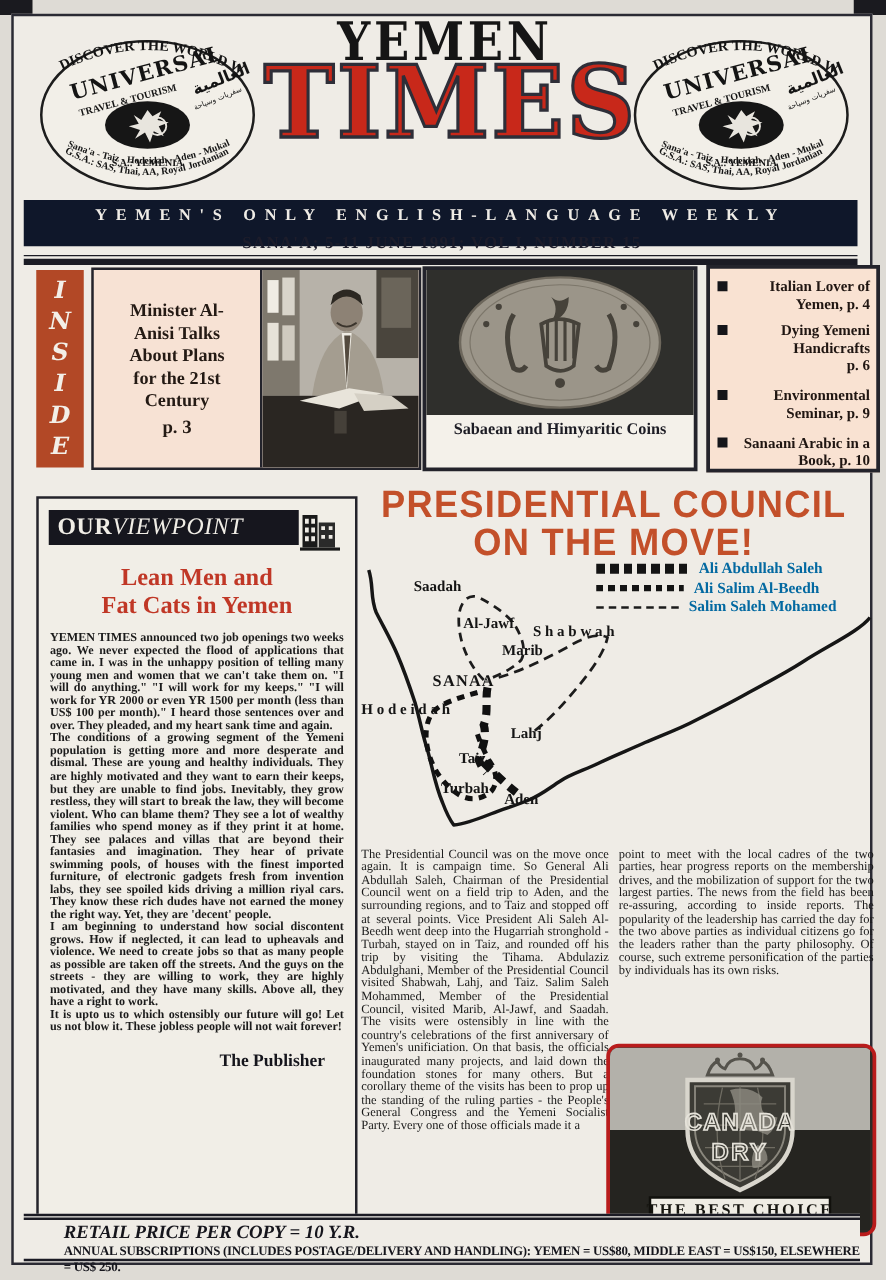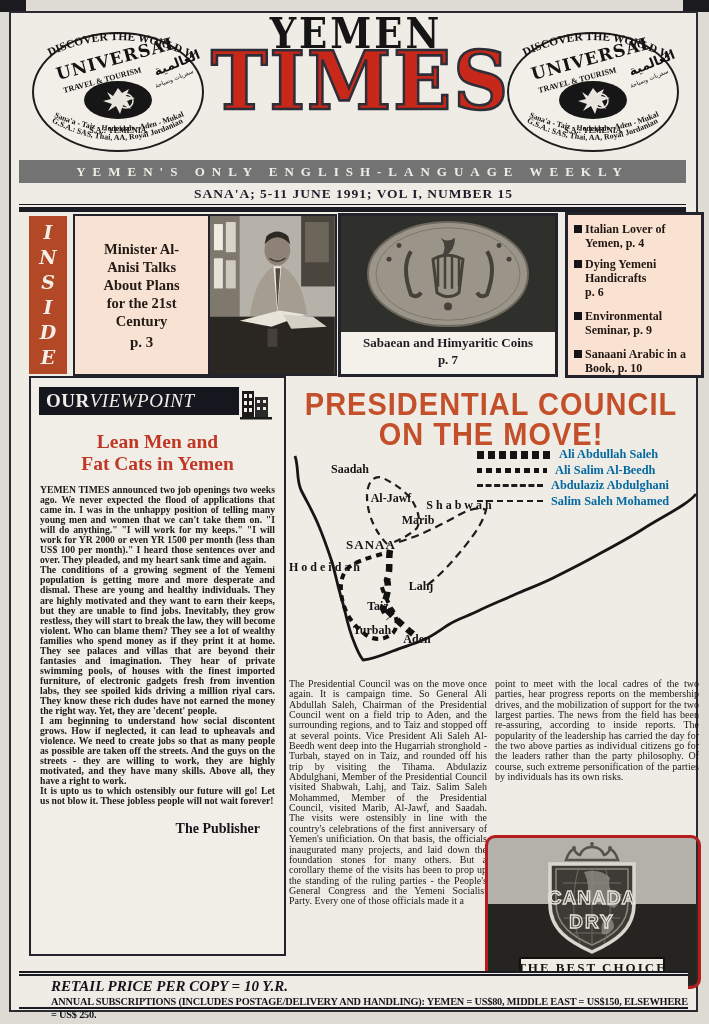--- a/index.html
+++ b/index.html
@@ -7,44 +7,44 @@
   .page{position:relative;width:709px;height:1024px;background:#dedbd5;overflow:hidden;}
   .corner{position:absolute;top:0;width:26px;height:12px;background:#1a1a1f;}
   .frame{position:absolute;left:9px;top:11px;width:685px;height:997px;border:2.5px solid #2a2a33;background:#efece6;}
   .abs{position:absolute;}
 
   
   .logo{width:176px;height:136px;}
   .masthead{left:200px;top:0px;width:290px;text-align:center;}
   .masthead-top{font-family:"DejaVu Serif",serif;font-weight:bold;font-size:37px;letter-spacing:3px;color:#151515;transform:scaleY(1.15);line-height:40px;}
   .masthead-bottom{font-family:"DejaVu Serif",serif;font-weight:bold;font-size:76px;line-height:70px;margin-top:-6px;color:#c8281a;-webkit-text-stroke:2.5px #2e2e38;letter-spacing:2px;transform:scaleY(1.05);}
-  .weekly-bar{left:8px;top:147px;width:667px;height:23px;background:#737373;color:#efece6;text-align:center;font-weight:bold;font-size:13px;line-height:23px;letter-spacing:7px;font-family:"Liberation Serif",serif;}
+  .weekly-bar{left:8px;top:147px;width:667px;height:37px;background:#0f172a;color:#efece6;text-align:center;font-weight:bold;font-size:13px;line-height:23px;letter-spacing:7px;font-family:"Liberation Serif",serif;}
   .dateline{left:0;top:173px;width:685px;text-align:center;font-weight:bold;font-size:13.5px;letter-spacing:1px;color:#1d1d2b;}
   .rule{left:8px;top:191px;width:667px;height:9px;border-top:1.5px solid #1b1b24;}
   .rule-bar{margin-top:2px;height:4.5px;background:#1b1b24;}
 
   
   .inside-bar{left:18px;top:203px;width:38px;height:158px;background:#b24826;color:#f3efe8;text-align:center;padding-top:4px;box-sizing:border-box;}
   .inside-letter{display:block;font-family:"DejaVu Serif",serif;font-style:italic;font-weight:bold;font-size:19px;line-height:25px;}
   .feature-box{left:62px;top:201px;width:264px;height:162px;border:2.5px solid #23232b;box-sizing:border-box;display:flex;background:#f7e2d4;}
   .feature-text{width:52%;border-right:2px solid #23232b;box-sizing:border-box;display:flex;flex-direction:column;justify-content:center;text-align:center;padding:4px 20px;}
   .feature-title{font-weight:bold;font-size:14.5px;line-height:18px;color:#241a14;}
   .feature-page{font-weight:bold;font-size:15px;margin-top:4px;color:#241a14;}
   .feature-photo{width:48%;}
   .coin-box{left:327px;top:200px;width:220px;height:164px;border:3px solid #23232b;box-sizing:border-box;background:#f4f1ea;display:flex;flex-direction:column;}
   .coin-photo{flex:1;}
   .coin-caption{height:40px;text-align:center;padding-top:2px;}
   .coin-caption-line{font-weight:bold;font-size:13px;color:#1c1c24;line-height:17px;}
   .highlight-box{left:554px;top:199px;width:139px;height:166px;border:3px solid #23232b;box-sizing:border-box;background:#f9e2d2;padding:7px 5px 0 6px;}
   .hl-item{display:flex;align-items:flex-start;margin-bottom:7px;}
   .hl-sq{width:8px;height:8px;background:#151519;margin:3px 3px 0 0;flex:none;}
-  .hl-text{flex:1;text-align:left;font-weight:bold;font-size:12px;line-height:14px;color:#201612;white-space:pre-line;}
-
-  
-  .viewpoint{left:18px;top:363px;width:257px;height:580px;border:2.5px solid #23232b;box-sizing:border-box;background:#f1eee7;}
+  .hl-text{flex:1;text-align:right;font-weight:bold;font-size:12px;line-height:14px;color:#201612;white-space:pre-line;}
+
+  
+  .viewpoint{left:18px;top:384px;width:257px;height:580px;border:2.5px solid #23232b;box-sizing:border-box;background:#f1eee7;}
   .vp-head{position:relative;margin:9px 8px 0 8px;height:30px;}
   .vp-kicker{position:absolute;left:0;top:0;width:200px;height:28px;background:#16161e;color:#f0ede6;font-size:19px;line-height:28px;padding-left:7px;box-sizing:border-box;}
   .vp-kicker b{font-weight:bold;letter-spacing:.5px;}
   .vp-kicker i{font-style:italic;letter-spacing:.5px;}
   .vp-logo{position:absolute;right:2px;top:-2px;}
   .vp-title{margin-top:14px;text-align:center;font-weight:bold;font-size:19.5px;line-height:22px;color:#c03726;white-space:pre-line;}
   .vp-body{margin:10px 9px 0 9px;text-align:justify;font-weight:bold;font-size:9.7px;line-height:10.05px;color:#1b1b1b;}
   .vp-body p{margin:0;}
   .vp-byline{margin:14px 24px 0 0;text-align:right;font-weight:bold;font-size:14px;color:#15151c;}
 
@@ -179,21 +179,20 @@
         <path d="M70,36 q-10,16 0,44 q6,4 10,-2" fill="none" stroke="#46423a" stroke-width="4"></path>
         <path d="M146,36 q10,16 0,44 q-6,4 -10,-2" fill="none" stroke="#46423a" stroke-width="4"></path>
         <circle cx="58" cy="30" r="2.5" fill="#46423a"></circle>
           <circle cx="48" cy="44" r="2.5" fill="#46423a"></circle>
         <circle cx="158" cy="30" r="2.5" fill="#46423a"></circle>
           <circle cx="168" cy="44" r="2.5" fill="#46423a"></circle>
         <circle cx="107" cy="92" r="4" fill="#46423a"></circle>
       </svg>
       <div class="coin-caption">
         <div class="coin-caption-line">Sabaean and Himyaritic Coins</div>
-        <div class="coin-caption-line">p. 7</div>
       </div>
     </div>
 
     <div class="abs highlight-box">
       <div class="hl-item">
         <span class="hl-sq"></span>
         <span class="hl-text">Italian Lover of Yemen, p. 4</span>
       </div>
       <div class="hl-item">
         <span class="hl-sq"></span>
@@ -246,24 +245,20 @@
     <div class="abs legend">
       <div class="legend-row">
         <span class="legend-swatch sw-thick"></span>
         <span class="legend-label">Ali Abdullah Saleh</span>
       </div>
       <div class="legend-row">
         <span class="legend-swatch sw-med"></span>
         <span class="legend-label">Ali Salim Al-Beedh</span>
       </div>
       <div class="legend-row">
-        <span class="legend-swatch sw-dash1"></span>
-        <span class="legend-label">Abdulaziz Abdulghani</span>
-      </div>
-      <div class="legend-row">
         <span class="legend-swatch sw-dash2"></span>
         <span class="legend-label">Salim Saleh Mohamed</span>
       </div>
     </div>
 
     <svg class="abs mapwrap" viewBox="0 0 412 234">
 
       <path d="M8,6 C12,18 9,28 14,40 C20,52 26,62 31,74 C37,88 41,100 45,112 C49,126 51,138 55,150 C59,164 61,178 67,192 C70,200 73,206 76,210 C86,209 96,205 106,201 C116,197 127,194 136,190 C146,186 153,180 161,175 C170,169 181,166 191,161 C203,155 216,150 229,144 C243,138 257,133 270,126 C284,119 298,112 312,104 C327,96 342,88 356,79 C370,70 384,63 396,55 C402,51 406,48 409,44" fill="none" stroke="#161616" stroke-width="2.8" stroke-linejoin="round"></path>
 
       <path d="M100,94 C90,84 80,66 80,46 C80,34 86,24 96,28 C108,34 120,42 126,52 C131,61 134,70 130,78 C122,86 110,91 102,94" fill="none" stroke="#1c1c1c" stroke-width="2.2" stroke-dasharray="7 5"></path>

